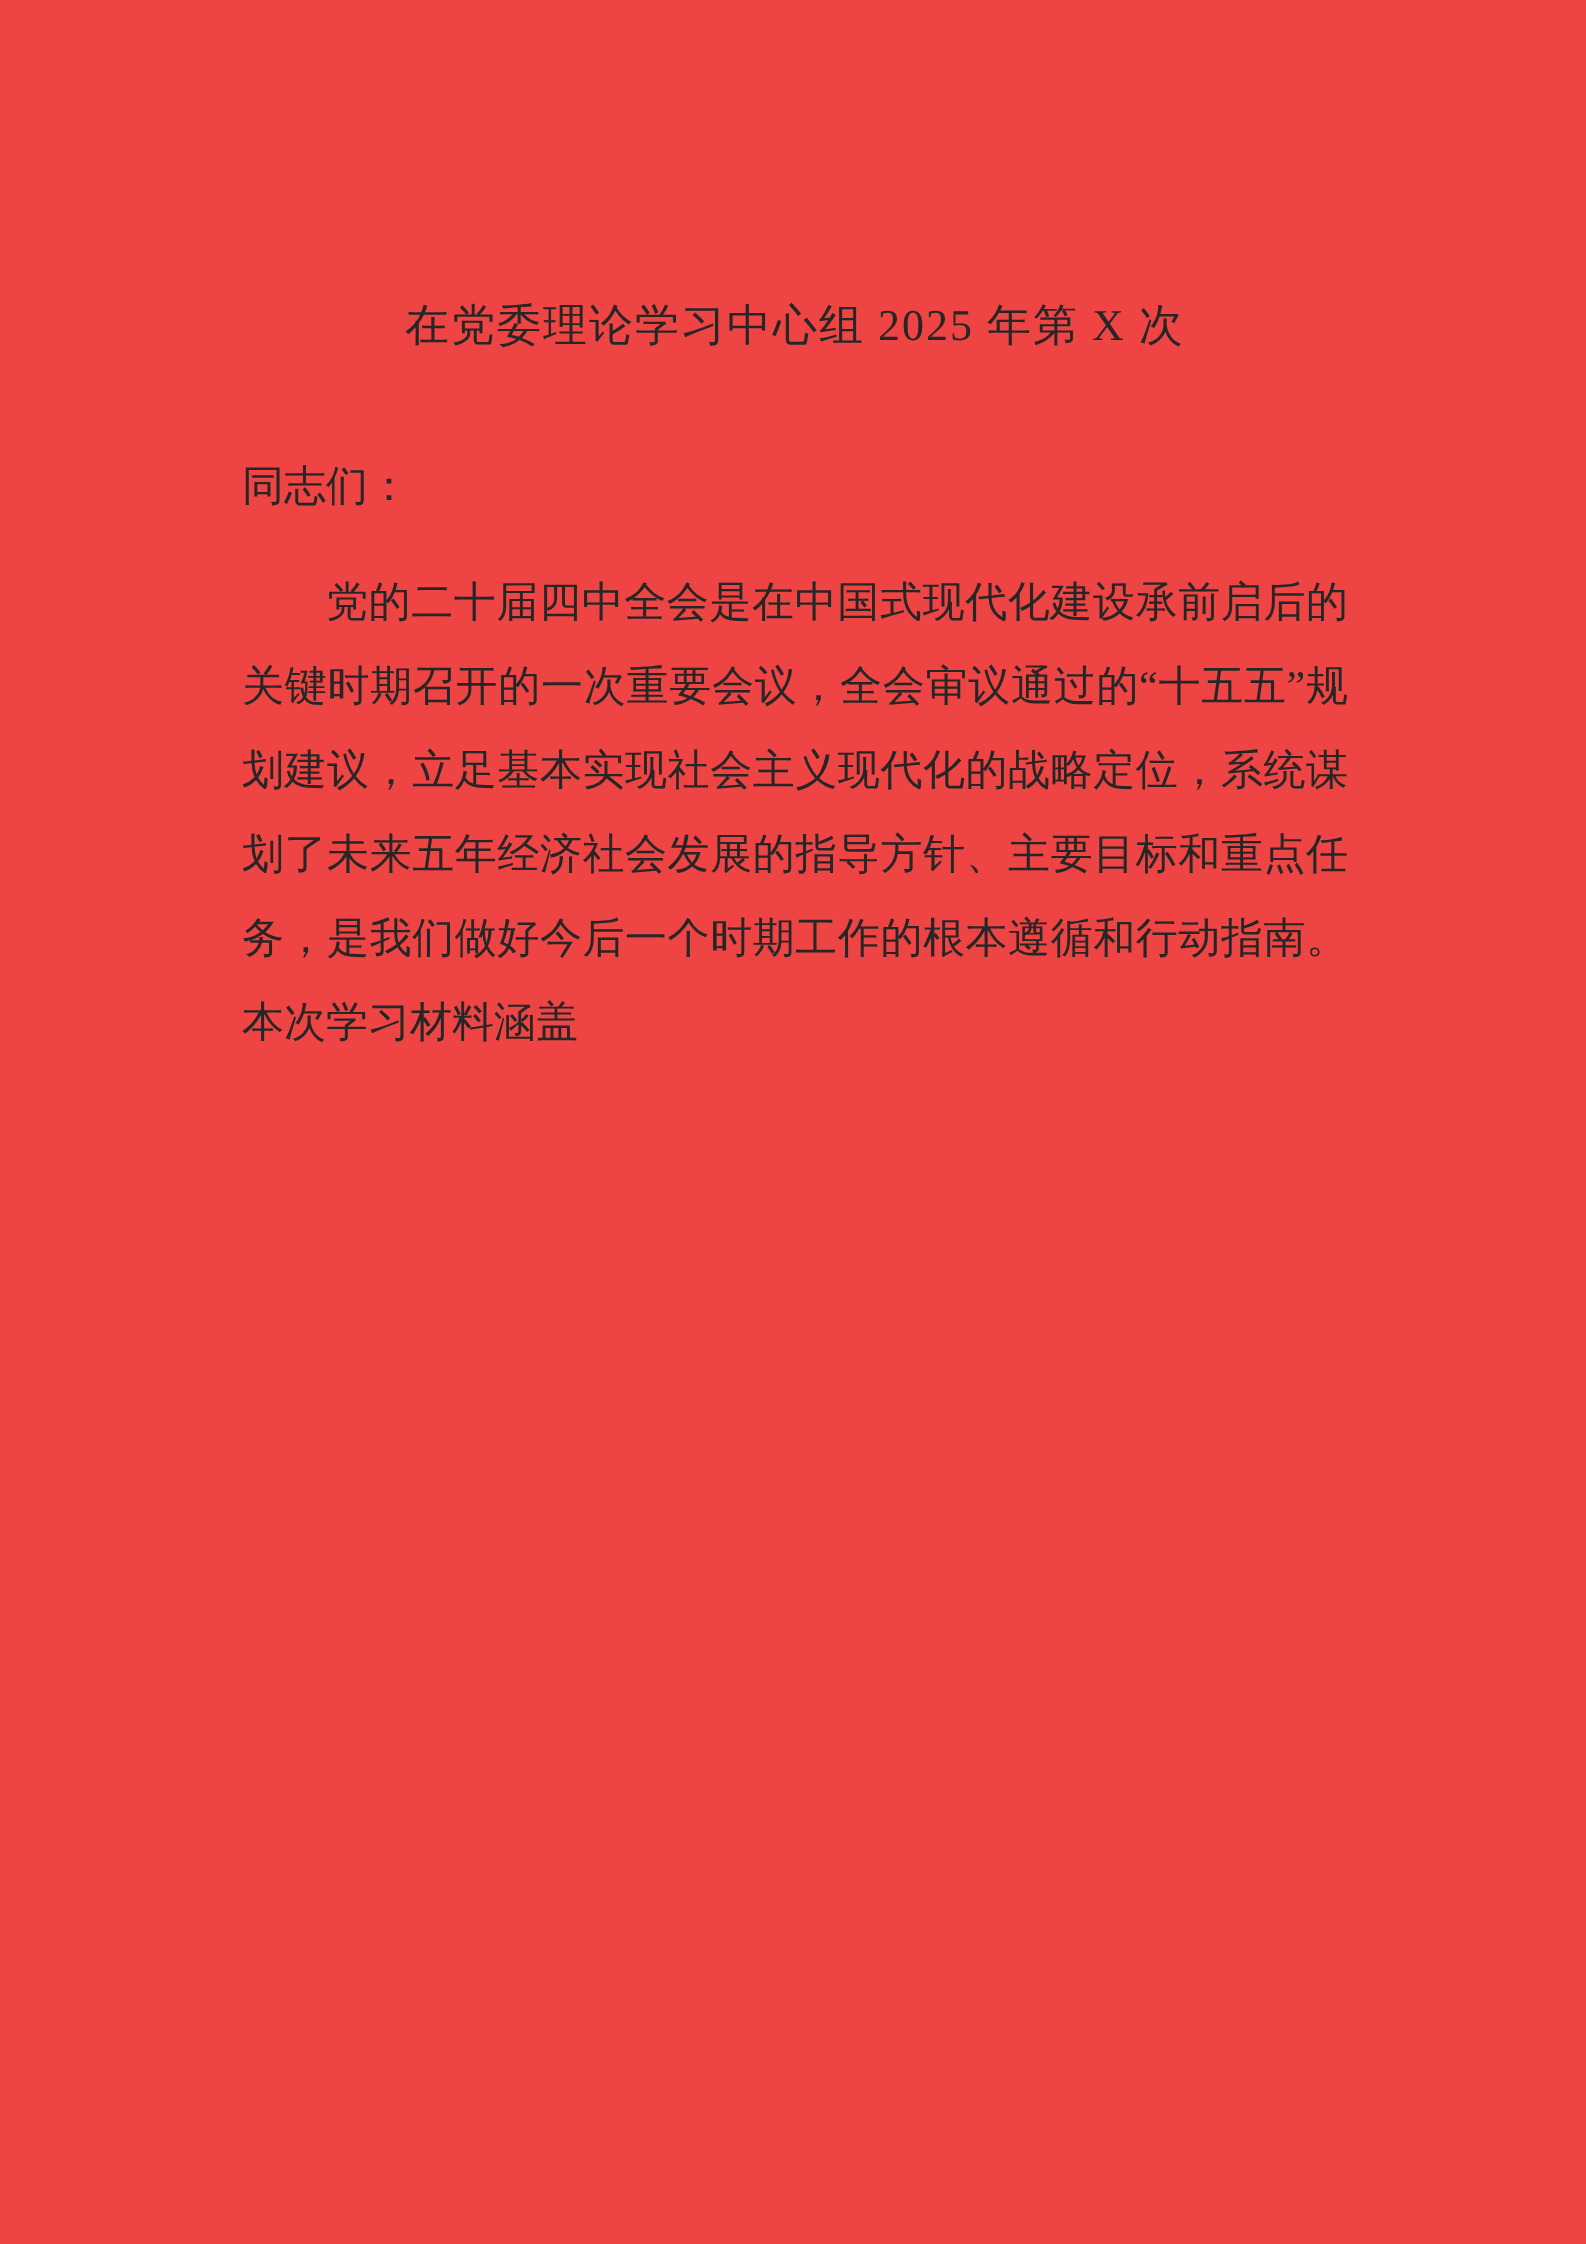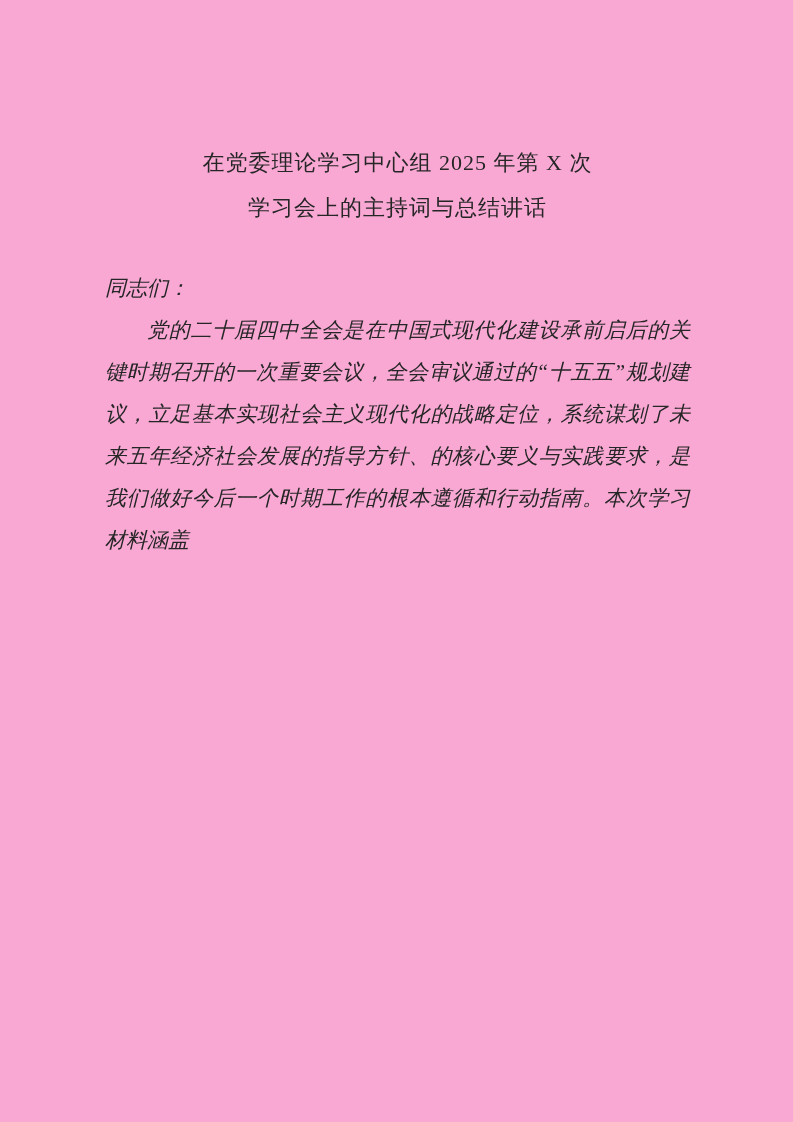--- a/index.html
+++ b/index.html
@@ -5,21 +5,21 @@
   html, body {
     margin: 0;
     padding: 0;
     background: #ffffff;
   }
   .page {
     position: relative;
     width: 793px;
     height: 1122px;
     margin: 0 auto;
-    background: #f9a8d4;
+    background: #ef4444;
     overflow: hidden;
     font-family: "Liberation Serif", "DejaVu Serif", serif;
     color: #262626;
   }
   .doc-content {
     box-sizing: border-box;
     padding: 140px 103px 0 105px;
   }
   .title-block {
     text-align: center;
@@ -30,41 +30,39 @@
   .title-line {
     white-space: nowrap;
   }
   .body-block {
     margin-top: 37px;
     font-size: 21px;
     line-height: 42px;
     text-align: justify;
   }
   .body-block p {
-    margin: 0;
+    margin: 16px;
     word-break: break-all;
-    font-style: italic;
   }
   .para {
     text-indent: 2em;
   }
   .salutation {
     text-indent: 0;
   }
 </style>
 </head>
 <body>
 
 <div class="page">
   <div class="doc-content">
 
     <div class="title-block">
       <div class="title-line">在党委理论学习中心组 2025 年第 X 次</div>
-      <div class="title-line">学习会上的主持词与总结讲话</div>
     </div>
 
     <div class="body-block">
       <p class="salutation">同志们：</p>
-      <p class="para">党的二十届四中全会是在中国式现代化建设承前启后的关键时期召开的一次重要会议，全会审议通过的“十五五”规划建议，立足基本实现社会主义现代化的战略定位，系统谋划了未来五年经济社会发展的指导方针、的核心要义与实践要求，是我们做好今后一个时期工作的根本遵循和行动指南。本次学习材料涵盖</p>
+      <p class="para">党的二十届四中全会是在中国式现代化建设承前启后的关键时期召开的一次重要会议，全会审议通过的“十五五”规划建议，立足基本实现社会主义现代化的战略定位，系统谋划了未来五年经济社会发展的指导方针、主要目标和重点任务，是我们做好今后一个时期工作的根本遵循和行动指南。本次学习材料涵盖</p>
     </div>
 
   </div>
 </div>
 
 </body></html>

